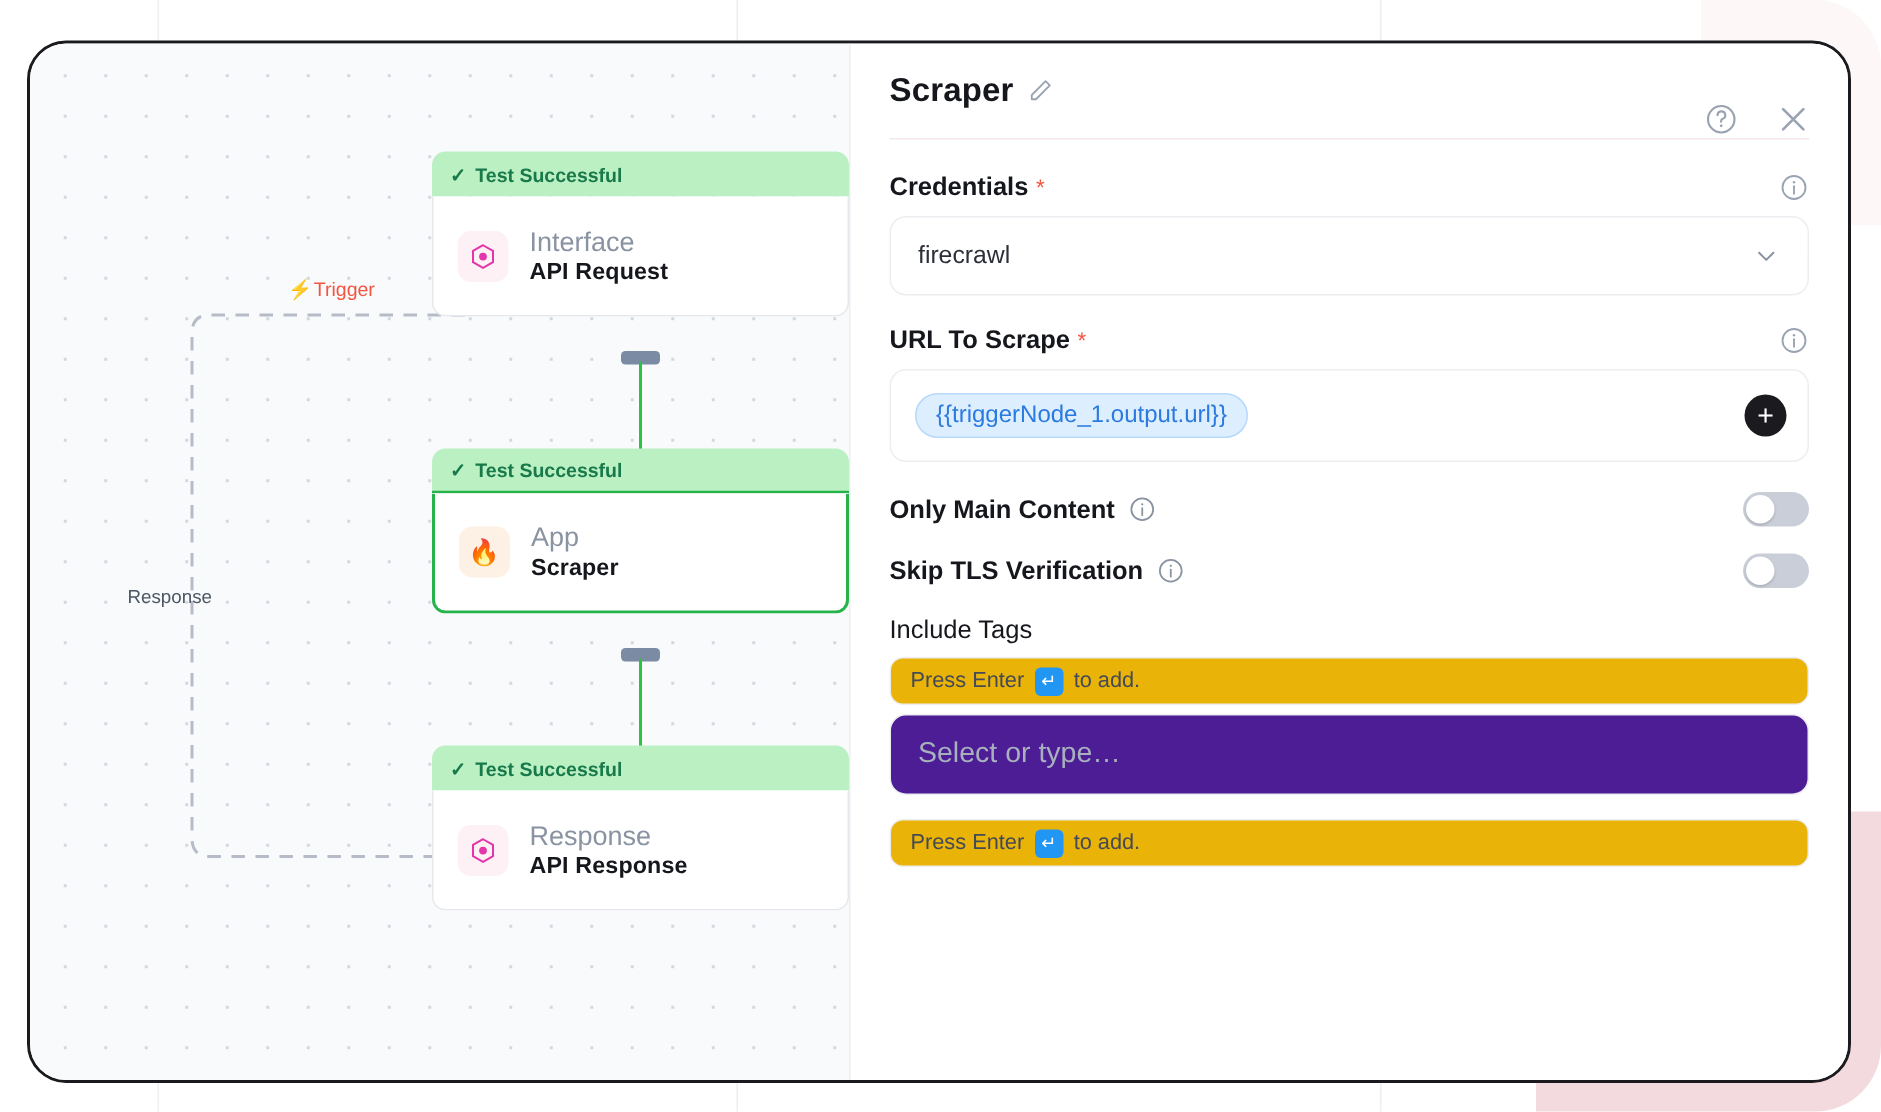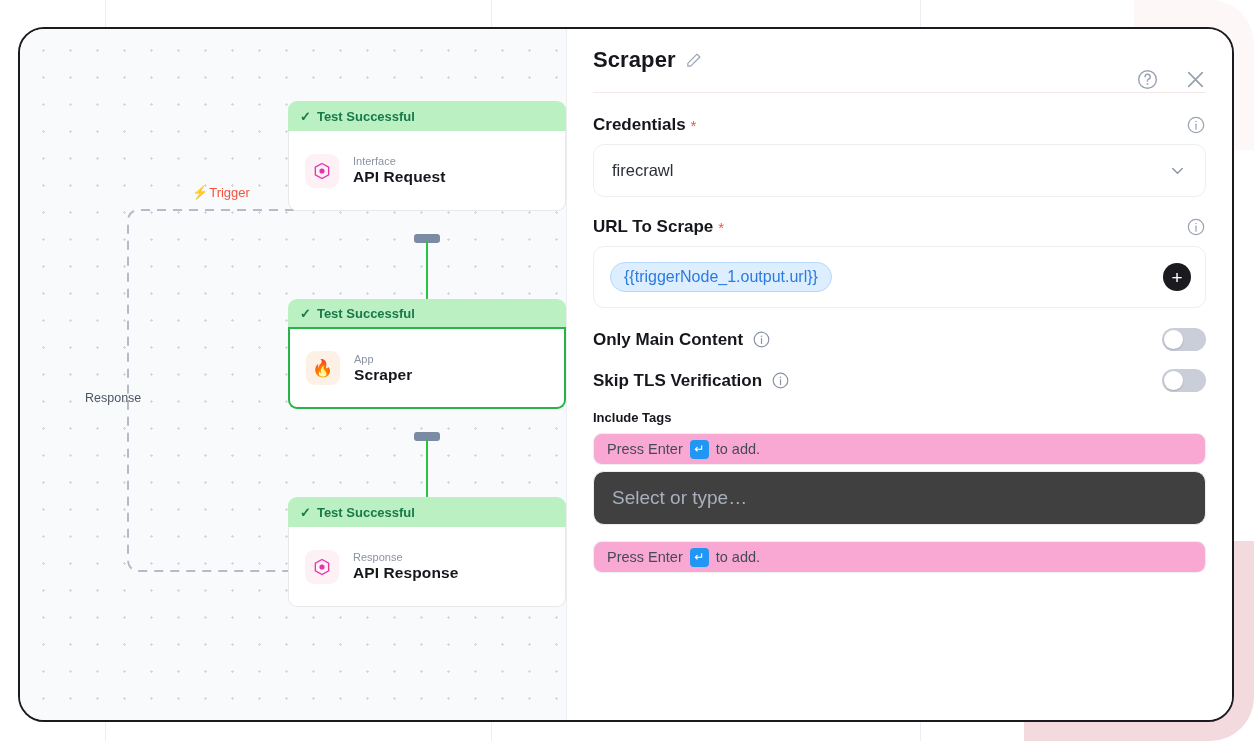--- a/index.html
+++ b/index.html
@@ -122,21 +122,21 @@
     width: 34px; height: 34px;
     border-radius: 9px;
     display: flex; align-items: center; justify-content: center;
     flex: 0 0 34px;
     font-size: 17px;
   }
   .node-icon.graphql { background: #fdf1f5; }
   .node-icon.flame   { background: #fdf0e4; }
   .node-text { display: flex; flex-direction: column; gap: 1px; }
   .node-kind {
-    font-size: 11px;
+    font-size: 18px;
     color: #8a93a2;
   }
   .node-title {
     font-size: 15.5px;
     font-weight: 700;
     color: #15171c;
     letter-spacing: .1px;
     text-align: right;
   }
 
@@ -287,21 +287,21 @@
   .switch .knob {
     position: absolute;
     left: 2px; top: 2px;
     width: 19px; height: 19px;
     border-radius: 50%;
     background: #fff;
     box-shadow: 0 1px 2px rgba(0,0,0,.18);
   }
 
   .hint-bar {
-    background: #f9a8d4;
+    background: #eab308;
     border: 1px solid #eceef1;
     border-radius: 9px;
     height: 32px;
     display: flex; align-items: center;
     padding: 0 13px;
     gap: 7px;
     font-size: 14.5px;
     color: #454b56;
   }
   .enter-key {
@@ -315,24 +315,24 @@
   }
   .tag-input {
     margin-top: 6px;
     height: 54px;
     border: 1px solid #eceef1;
     border-radius: 11px;
     display: flex; align-items: center;
     padding: 0 18px;
     font-size: 19px;
     color: #a8b0bd;
-    background: #404040;
+    background: #4c1d95;
     cursor: text;
   }
-  .tag-label { font-size: 13px; font-weight: 700; color: #15171c; margin-bottom: 8px; }
+  .tag-label { font-size: 17px; font-weight: 400; color: #15171c; margin-bottom: 8px; }
 </style>
 </head>
 <body>
 
 <div id="backdrop">
   <div class="bg-rose-top"></div>
   <div class="bg-rose"></div>
   <div class="bg-vline" style="left:105px"></div>
   <div class="bg-vline" style="left:491px"></div>
   <div class="bg-vline" style="left:920px"></div>

